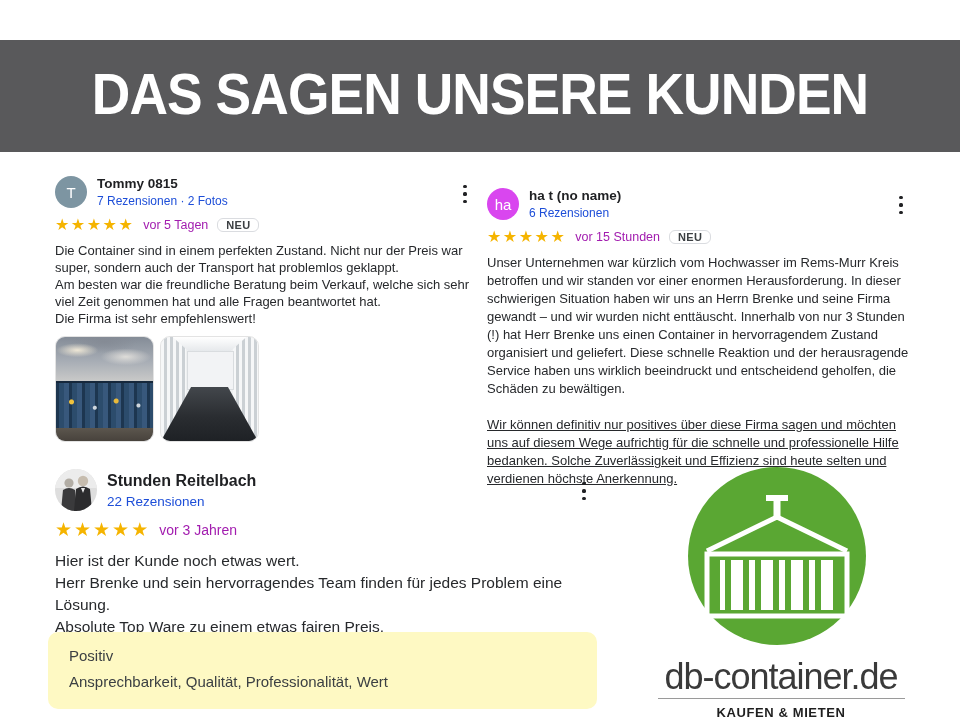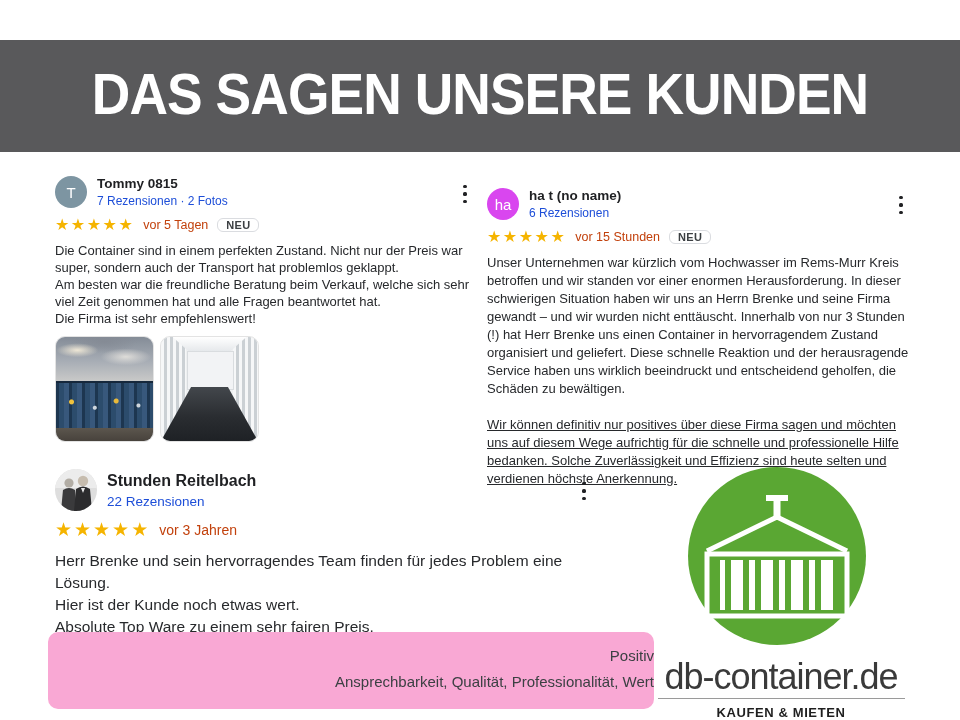--- a/index.html
+++ b/index.html
@@ -25,21 +25,21 @@
   #r3 .who .meta{font-size:13.5px;margin-top:4px;}
   .dots{position:absolute;width:16px;height:18px;display:flex;flex-direction:column;
         align-items:center;justify-content:space-between;padding:1px 0;cursor:pointer;}
   .dots i{width:3.2px;height:3.2px;border-radius:50%;background:#202124;display:block;}
   #r1 .dots{left:402px;top:8px;}
   #r2 .dots{left:406px;top:7px;}
   #r3 .dots{left:521px;top:12px;}
   .starrow{display:flex;align-items:center;gap:9px;margin-top:9px;}
   .stars{font-size:16px;letter-spacing:1.5px;line-height:1;}
   #r3 .stars{font-size:19px;letter-spacing:2px;}
-  .time{font-size:12.5px;color:#c2410c;}
+  .time{font-size:12.5px;color:#a21caf;}
   #r3 .time{font-size:14px;}
   .badge{border:1.5px solid #dadce0;border-radius:6px;background:#fff;color:#3c4043;
         font-size:11px;font-weight:bold;padding:0 8px;letter-spacing:.3px;}
   .rtext{margin-top:9px;font-size:13px;line-height:17px;}
   #r2 .rtext{line-height:18px;}
   #r2 .rtext .p2{margin-top:18px;text-decoration:underline;}
   #r3 .rtext{font-size:15.5px;line-height:22px;margin-top:11px;}
   
   .photos{display:flex;gap:6px;margin-top:9px;}
   .photo{width:97px;height:104px;border-radius:10px;overflow:hidden;position:relative;
@@ -65,22 +65,22 @@
   .ph2-wall.left{left:0;} .ph2-wall.right{right:0;}
   .ph2-ceiling{position:absolute;top:0;left:12%;width:76%;height:14%;
      background:linear-gradient(180deg,#ffffff,#e4e7ea);
      clip-path:polygon(0 0,100% 0,78% 100%,22% 100%);}
   .ph2-back{position:absolute;left:27%;top:13%;width:46%;height:36%;
      background:#f2f3f5;border:1px solid #d9dcdf;}
   .ph2-floor{position:absolute;left:0;bottom:0;width:100%;height:52%;
      background:linear-gradient(180deg,#43474c 0%,#2a2d31 55%,#1e2125 100%);
      clip-path:polygon(31% 0,69% 0,100% 100%,0 100%);}
   
-  .positiv{position:absolute;left:48px;top:592px;width:606px;height:77px;background:#f9a8d4;
-        border-radius:10px;padding:15px 0 0 21px;box-sizing:border-box;text-align:right;}
+  .positiv{position:absolute;left:48px;top:592px;width:549px;height:77px;background:#fef9c3;
+        border-radius:10px;padding:15px 0 0 21px;box-sizing:border-box;}
   .positiv .plabel{font-size:15px;color:#3c4043;}
   .positiv .ptags{font-size:15px;color:#3c4043;margin-top:9px;}
   
   .logo-circle{position:absolute;left:688px;top:427px;width:178px;height:178px;border-radius:50%;
         display:flex;align-items:center;justify-content:center;}
   .logo-domain{position:absolute;left:656px;top:616px;width:250px;text-align:center;
         font-size:36px;letter-spacing:-1px;color:#3a3a3a;}
   .logo-line{position:absolute;left:658px;top:658px;width:247px;height:1px;background:#9a9a9a;}
   .logo-tagline{position:absolute;left:656px;top:665px;width:250px;text-align:center;
         font-size:13px;font-weight:bold;letter-spacing:.6px;color:#1f1f1f;}
@@ -178,23 +178,23 @@
     <div class="dots">
         <i></i>
         <i></i>
         <i></i>
       </div>
     <div class="starrow">
       <span class="stars" style="color: rgb(245, 180, 0);">★★★★★</span>
       <span class="time">vor 3 Jahren</span>
     </div>
     <div class="rtext">
+      <div>Hier ist der Kunde noch etwas wert.</div>
       <div>Herr Brenke und sein hervorragendes Team finden für jedes Problem eine Lösung.</div>
-      <div>Hier ist der Kunde noch etwas wert.</div>
-      <div>Absolute Top Ware zu einem sehr fairen Preis.</div>
+      <div>Absolute Top Ware zu einem etwas fairen Preis.</div>
       <div>Absolut empfehlenswert.</div>
     </div>
   </div>
 
   <div class="positiv">
     <div class="plabel">Positiv</div>
     <div class="ptags">Ansprechbarkeit, Qualität, Professionalität, Wert</div>
   </div>
 
   <div class="logo-circle" style="background: rgb(90, 167, 51);">

